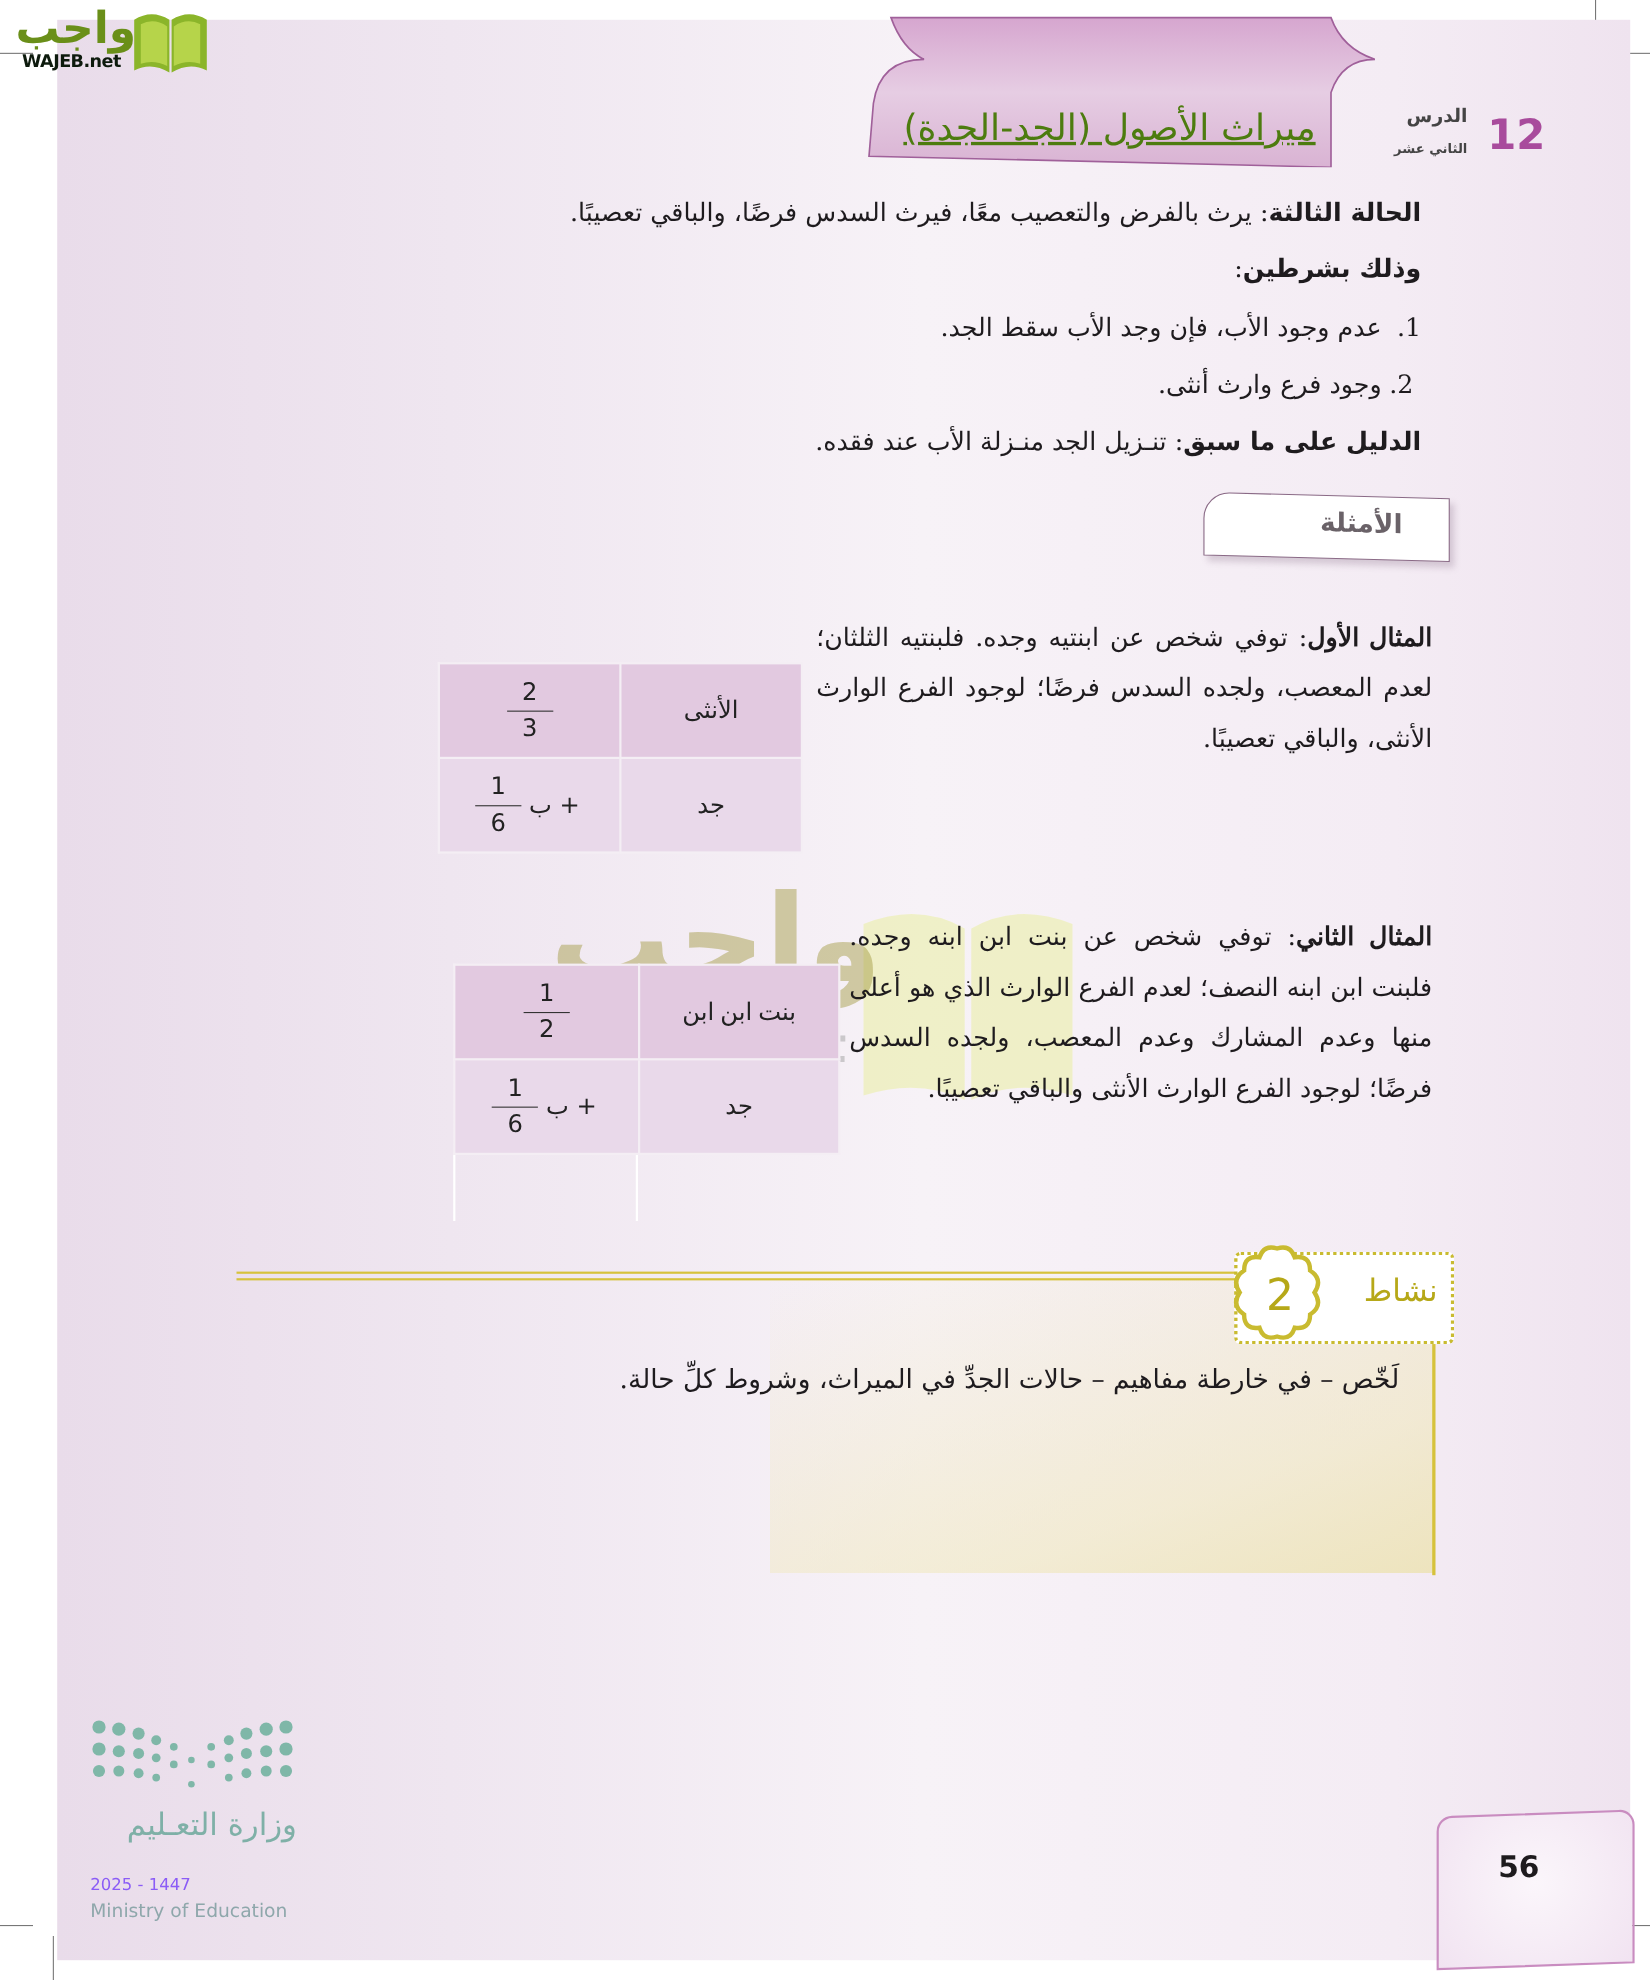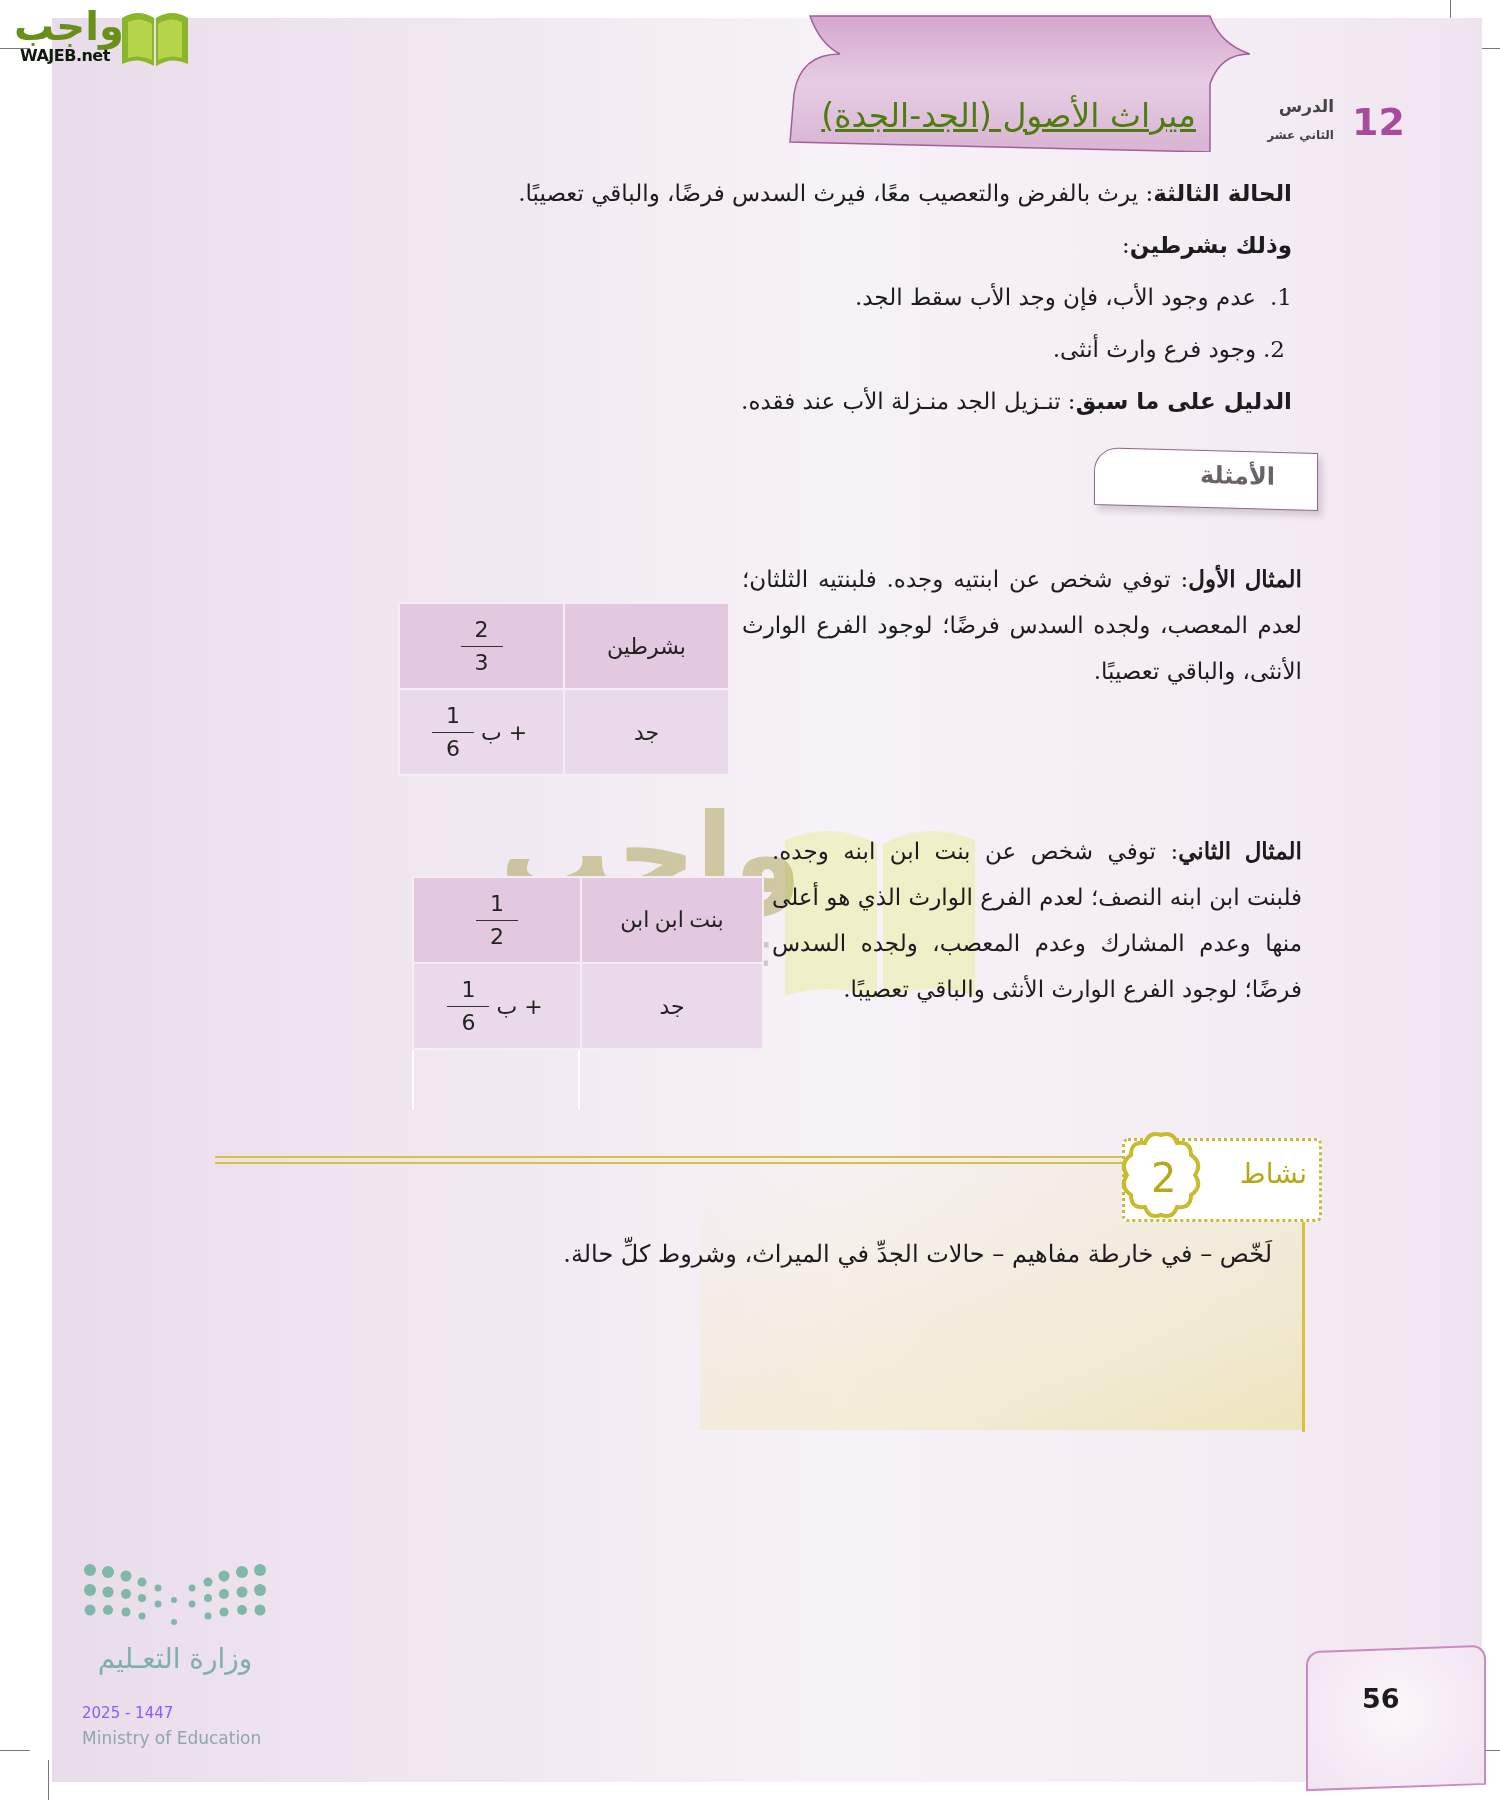--- a/index.html
+++ b/index.html
@@ -36,21 +36,21 @@
   .act-line{position:absolute;left:215px;top:1156px;width:1000px;height:4px;border-top:2px solid #d6c23c;border-bottom:2px solid #d6c23c;}
   .act-panel{position:absolute;left:700px;top:1160px;width:603px;height:270px;
     background:linear-gradient(160deg,rgba(255,255,255,0) 0%,rgba(240,232,190,.6) 70%,rgba(236,226,176,.8) 100%);}
   .act-vline{position:absolute;left:1302px;top:1210px;width:3px;height:222px;background:#d6c23c;}
   .act-badge{position:absolute;left:1122px;top:1138px;width:194px;height:78px;background:#fff;border:3px dotted #c9bb30;border-radius:6px;}
   .act-label{position:absolute;right:12px;top:16px;font-size:28px;color:#b6a818;direction:rtl;}
   .act-flower{position:absolute;left:-8px;top:-12px;width:88px;height:92px;}
   .act-num{position:absolute;left:26px;top:14px;font-size:40px;color:#b6a818;}
   .act-text{position:absolute;right:228px;top:1240px;direction:rtl;font-size:24px;color:#1e1b1e;white-space:nowrap;font-family:"DejaVu Serif",serif;}
   .moe{position:absolute;left:80px;top:1560px;width:190px;height:170px;}
-  .moe-ar{position:absolute;left:0;top:82px;width:190px;text-align:center;font-size:28px;color:#7fb0a7;direction:rtl;}
+  .moe-ar{position:absolute;left:0;top:82px;width:190px;text-align:right;font-size:28px;color:#7fb0a7;direction:rtl;}
   .moe-en{position:absolute;left:2px;top:120px;font-size:17px;color:#8ea7ab;font-family:"DejaVu Sans",sans-serif;margin-top:48px;}
   .moe-yr{position:absolute;left:2px;top:144px;font-size:15px;color:#8b5cf6;}
   .page-box{position:absolute;left:1306px;top:1648px;width:176px;height:136px;border:2px solid #c98cc0;border-radius:14px 14px 0 0;
     background:radial-gradient(circle at 50% 45%,#fbf6fb 0%,#f1e3f1 100%);transform:skewY(-2deg);}
   .page-num{position:absolute;left:54px;top:32px;font-size:27px;font-weight:bold;color:#1e1b1e;transform:skewY(2deg);}
 </style>
 </head>
 <body>
 
 <div class="crop" style="left:1450px;top:0;width:1px;height:36px;"></div>
@@ -107,21 +107,21 @@
 <div class="sec-head">
   <span>الأمثلة</span>
 </div>
 
 <div class="para" style="right:198px;top:556px;width:560px;">
   <b>المثال الأول</b><span>: توفي شخص عن ابنتيه وجده. فلبنتيه الثلثان؛ لعدم المعصب، ولجده السدس فرضًا؛ لوجود الفرع الوارث الأنثى، والباقي تعصيبًا.</span>
 </div>
 <table class="inh" style="left:398px;top:602px;width:332px;">
   <tbody>
       <tr class="r1" style="height:86px;">
-    <td style="width:50%;">بشرطين</td>
+    <td style="width:50%;">الأنثى</td>
     <td>
       <span class="frac">
             <span>2</span>
             <span class="bar"></span>
             <span>3</span>
           </span>
     </td>
   </tr>
   <tr class="r2" style="height:86px;">
     <td>جد</td>

